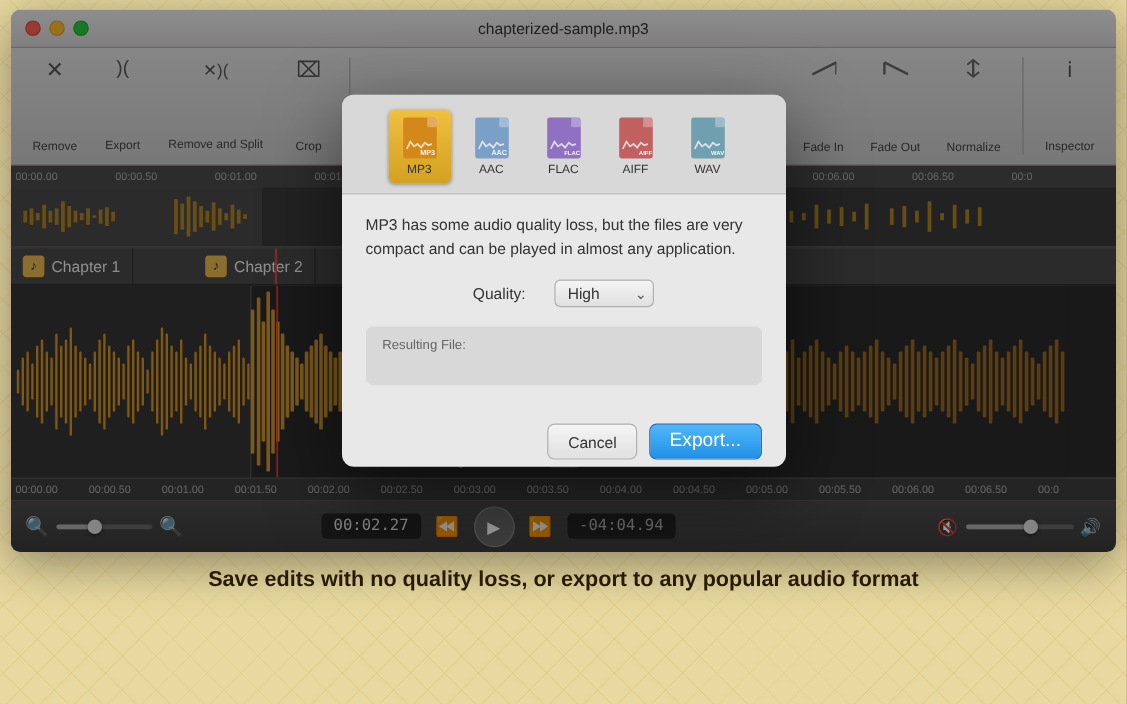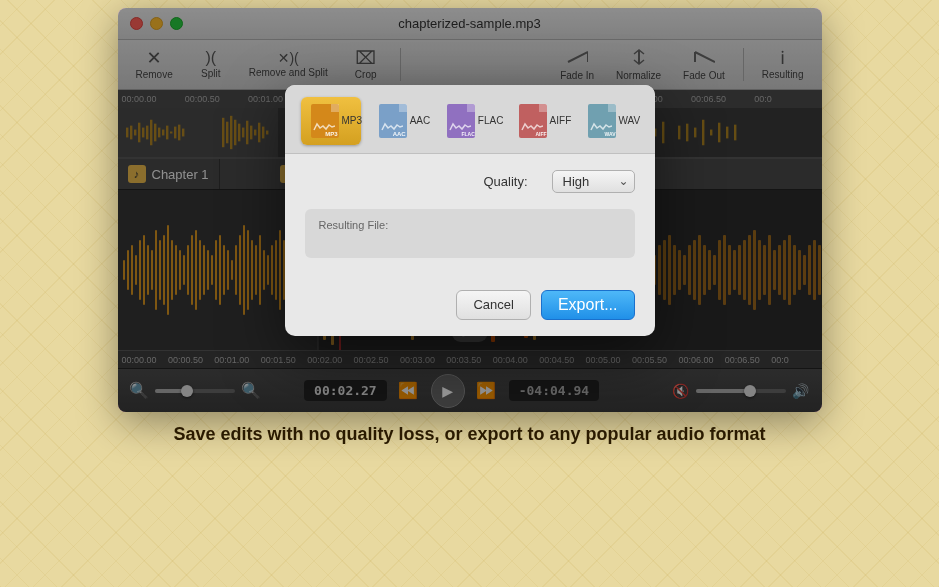--- a/index.html
+++ b/index.html
@@ -32,21 +32,21 @@
         rgba(200,170,80,0.15) 1px,
         transparent 1px,
         transparent 20px
       );
       z-index: 0;
     }
 
     .app-window {
       position: relative;
       z-index: 1;
-      width: 704px;
+      width: 921px;
       margin-top: 8px;
       border-radius: 8px;
       overflow: hidden;
       box-shadow: 0 10px 40px rgba(0,0,0,0.4);
       background: #f9a8d4;
     }
 
     
     .title-bar {
       background: linear-gradient(to bottom, #ebebeb, #d6d6d6);
@@ -107,20 +107,21 @@
 
     .toolbar-btn .tb-icon {
       font-size: 18px;
       color: #555;
       line-height: 1;
     }
 
     .toolbar-btn .tb-label {
       font-size: 10px;
       color: #444;
+      margin-top: 48px;
     }
 
     .toolbar-separator {
       width: 1px;
       background: #aaa;
       margin: 4px 6px;
     }
 
     .toolbar-right {
       margin-left: auto;
@@ -257,21 +258,20 @@
 
     .time-display {
       background: #222;
       color: #ddd;
       font-size: 13px;
       font-family: monospace;
       padding: 3px 10px;
       border-radius: 4px;
       min-width: 80px;
       text-align: center;
-      font-weight: bold;
     }
 
     .transport-buttons {
       display: flex;
       align-items: center;
       gap: 8px;
       margin: 0 auto;
     }
 
     .transport-btn {
@@ -332,21 +332,21 @@
       display: flex;
       gap: 8px;
       padding: 12px 16px 8px;
       background: #d8d8d8;
       border-bottom: 1px solid #c0c0c0;
       justify-content: center;
     }
 
     .format-tab {
       display: flex;
-      flex-direction: row;
+      flex-direction: column;
       align-items: center;
       gap: 3px;
       cursor: pointer;
       padding: 6px 10px;
       border-radius: 6px;
       min-width: 52px;
     }
 
     .format-tab.active {
       background: linear-gradient(to bottom, #f0c040, #d4a020);
@@ -407,21 +407,21 @@
       color: #333;
       line-height: 1.5;
       margin-bottom: 16px;
     }
 
     .quality-row {
       display: flex;
       align-items: center;
       gap: 24px;
       margin-bottom: 16px;
-      justify-content: flex-end;
+      justify-content: center;
     }
 
     .quality-label {
       font-size: 13px;
       color: #333;
       font-weight: 500;
     }
 
     .quality-select {
       appearance: none;
@@ -467,21 +467,21 @@
     .resulting-value {
       font-size: 13px;
       color: #222;
       font-weight: 500;
     }
 
     .modal-footer {
       display: flex;
       justify-content: flex-end;
       gap: 10px;
-      padding: 0 20px 16px;
+      padding: 0 20px 6px;
     }
 
     .cancel-btn {
       background: linear-gradient(to bottom, #f5f5f5, #e0e0e0);
       border: 1px solid #b0b0b0;
       border-radius: 6px;
       padding: 5px 16px;
       font-size: 13px;
       color: #333;
       cursor: pointer;
@@ -538,21 +538,21 @@
     <span class="title-bar-title">chapterized-sample.mp3</span>
   </div>
 
   <div class="toolbar">
     <div class="toolbar-btn">
       <span class="tb-icon">✕</span>
       <span class="tb-label">Remove</span>
     </div>
     <div class="toolbar-btn">
       <span class="tb-icon" style="font-size:16px;">)(</span>
-      <span class="tb-label">Split</span>
+      <span class="tb-label">Export</span>
     </div>
     <div class="toolbar-btn" style="min-width:90px;">
       <span class="tb-icon" style="font-size:14px;">✕)(</span>
       <span class="tb-label">Remove and Split</span>
     </div>
     <div class="toolbar-btn">
       <span class="tb-icon">⌧</span>
       <span class="tb-label">Crop</span>
     </div>
     <div class="toolbar-separator"></div>
@@ -562,40 +562,40 @@
           <svg width="22" height="18" viewBox="0 0 22 18">
               <polyline points="2,14 22,4" stroke="#666" stroke-width="2" fill="none"></polyline>
               <line x1="22" y1="4" x2="22" y2="14" stroke="#666" stroke-width="2"></line>
             </svg>
         </span>
         <span class="tb-label">Fade In</span>
       </div>
       <div class="toolbar-btn">
         <span class="tb-icon" style="font-size:14px;">
           <svg width="22" height="18" viewBox="0 0 22 18">
+              <polyline points="2,4 22,14" stroke="#666" stroke-width="2" fill="none"></polyline>
+              <line x1="2" y1="4" x2="2" y2="14" stroke="#666" stroke-width="2"></line>
+            </svg>
+        </span>
+        <span class="tb-label">Fade Out</span>
+      </div>
+      <div class="toolbar-btn">
+        <span class="tb-icon" style="font-size:14px;">
+          <svg width="22" height="18" viewBox="0 0 22 18">
               <line x1="11" y1="2" x2="11" y2="16" stroke="#666" stroke-width="2"></line>
               <polyline points="6,6 11,2 16,6" stroke="#666" stroke-width="1.5" fill="none"></polyline>
               <polyline points="6,12 11,16 16,12" stroke="#666" stroke-width="1.5" fill="none"></polyline>
             </svg>
         </span>
         <span class="tb-label">Normalize</span>
       </div>
-      <div class="toolbar-btn">
-        <span class="tb-icon" style="font-size:14px;">
-          <svg width="22" height="18" viewBox="0 0 22 18">
-              <polyline points="2,4 22,14" stroke="#666" stroke-width="2" fill="none"></polyline>
-              <line x1="2" y1="4" x2="2" y2="14" stroke="#666" stroke-width="2"></line>
-            </svg>
-        </span>
-        <span class="tb-label">Fade Out</span>
-      </div>
       <div class="toolbar-separator"></div>
       <div class="toolbar-btn">
         <span class="tb-icon">ℹ</span>
-        <span class="tb-label">Resulting</span>
+        <span class="tb-label">Inspector</span>
       </div>
     </div>
   </div>
 
   <div class="timeline-ruler">
     <div class="ruler-marks">
       <span class="ruler-mark">00:00.00</span>
       <span class="ruler-mark">00:00.50</span>
       <span class="ruler-mark">00:01.00</span>
       <span class="ruler-mark">00:01.50</span>
@@ -1012,20 +1012,21 @@
                 <polyline points="1,10 4,4 7,8 10,6 13,9 16,5 19,7 22,6" stroke="rgba(255,255,255,0.7)" stroke-width="1.5" fill="none"></polyline>
               </svg>
               <span style="position:absolute; bottom:1px; right:0px; font-size:5px; color:rgba(255,255,255,0.9);">WAV</span>
             </div>
           </div>
           <span class="fmt-label">WAV</span>
         </div>
       </div>
 
       <div class="modal-body">
+        <p class="modal-description">MP3 has some audio quality loss, but the files are very compact and can be played in almost any application.</p>
 
         <div class="quality-row">
           <span class="quality-label">Quality:</span>
           <div class="quality-select-wrapper">
             <select class="quality-select">
               <option>Low</option>
               <option>Medium</option>
               <option selected="">High</option>
               <option>Best</option>
             </select>

